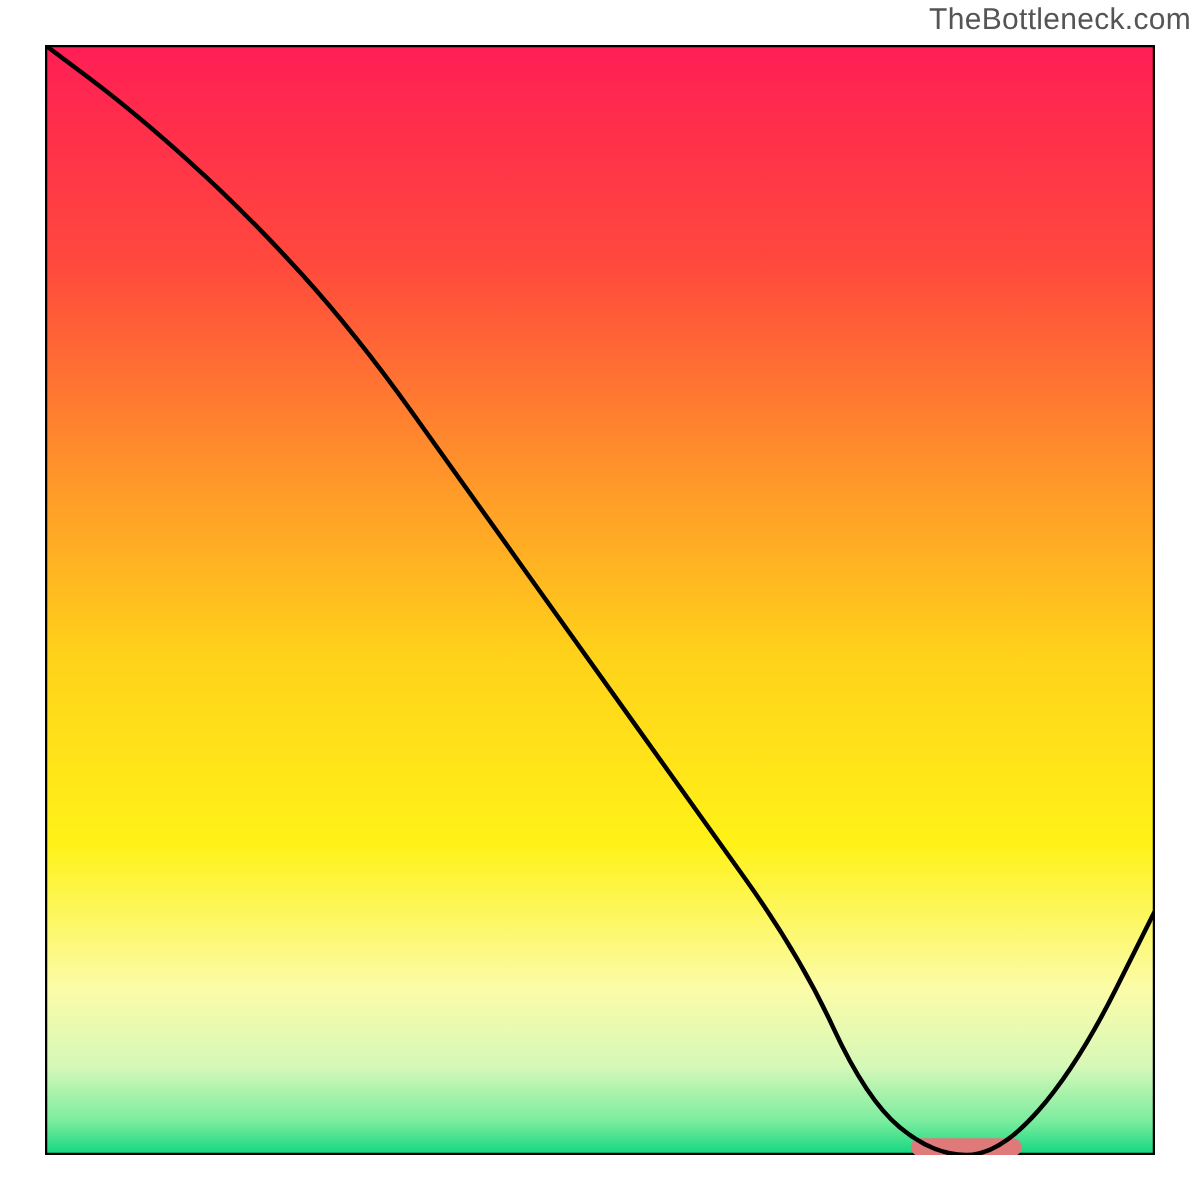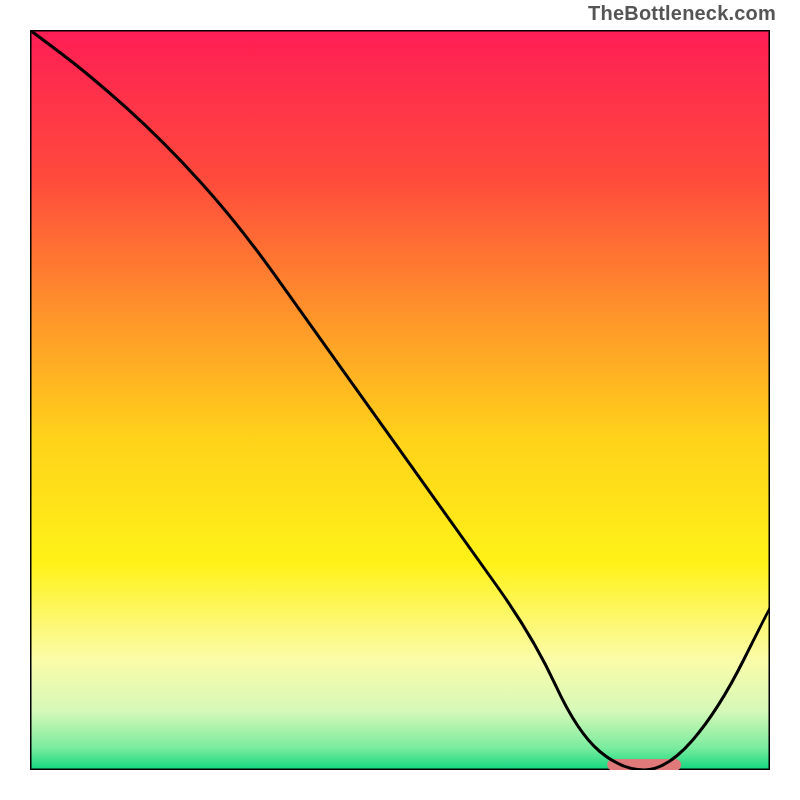--- a/index.html
+++ b/index.html
@@ -11,24 +11,24 @@
     font-family: Arial, Helvetica, sans-serif;
   }
   .container {
     position: relative;
     width: 800px;
     height: 800px;
   }
   .watermark {
     position: absolute;
     top: 2px;
-    right: 24px;
+    right: 6px;
     font-size: 20px;
     color: #555;
-    font-weight: bold;
+    font-weight: normal;
     letter-spacing: 0.2px;
     z-index: 5;
   }
   .plot {
     position: absolute;
     left: 30px;
     top: 30px;
     width: 740px;
     height: 740px;
   }

